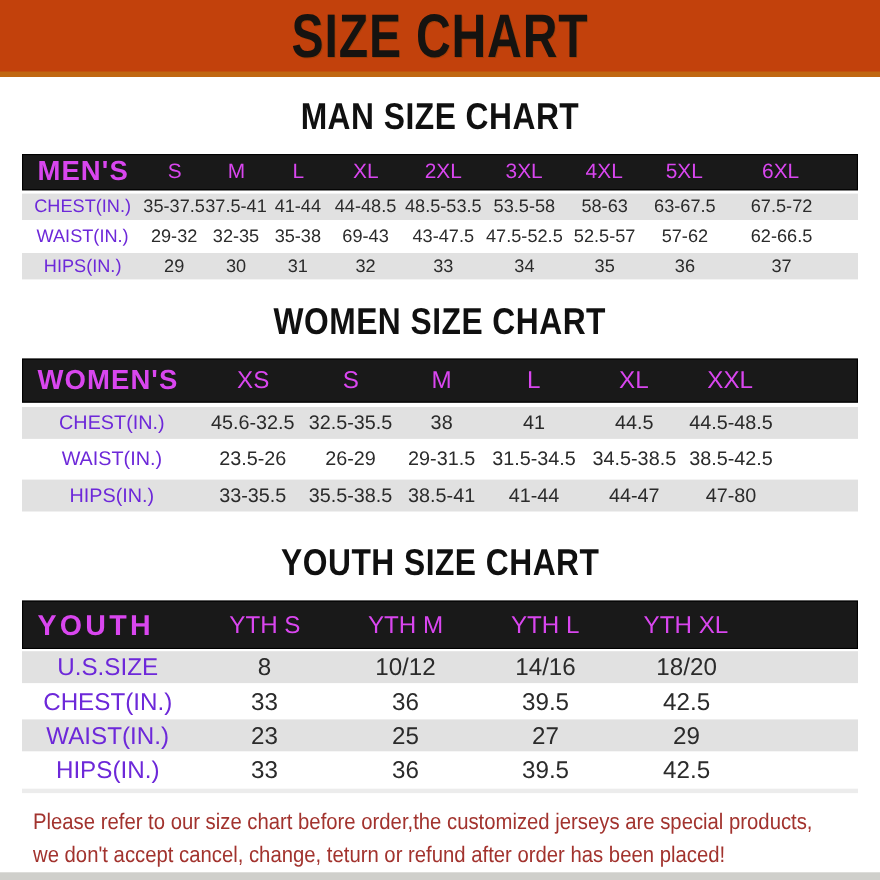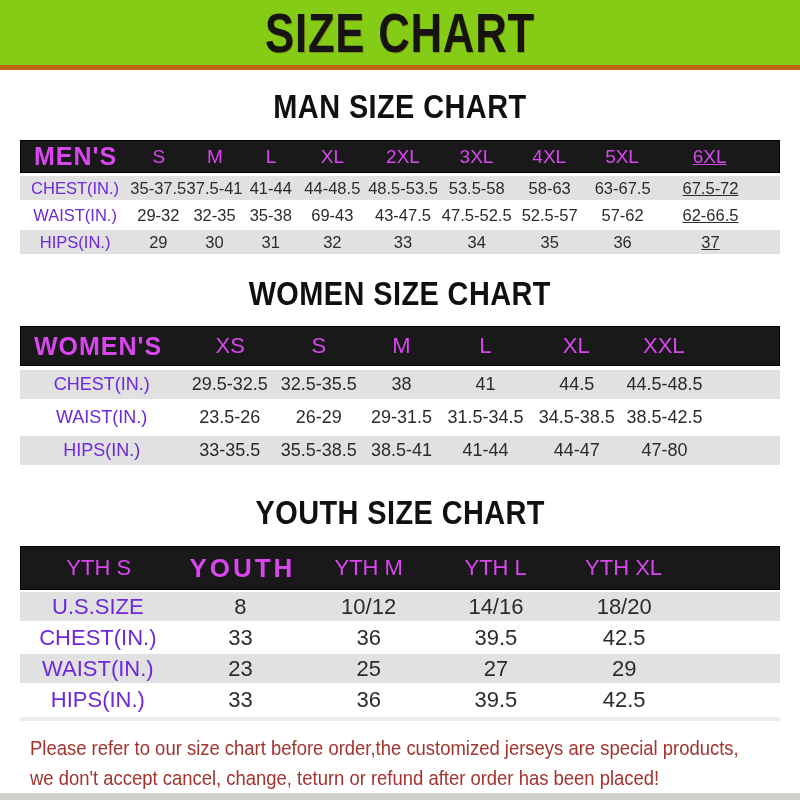--- a/index.html
+++ b/index.html
@@ -5,21 +5,21 @@
   * { margin:0; padding:0; box-sizing:border-box; }
   html,body { width:800px; height:800px; }
   body {
     background:#ffffff;
     font-family:"Liberation Sans", sans-serif;
     overflow:hidden;
     position:relative;
   }
   .banner {
     height:70px;
-    background:#84cc16;
+    background:#c2410c;
     border-bottom:5px solid #C06711;
     display:flex; align-items:center; justify-content:center;
   }
   .banner-title {
     font-size:56px; font-weight:700; color:#161310;
     transform:scaleX(0.78); letter-spacing:1px; white-space:nowrap;
     text-shadow:1px 1px 0 rgba(110,60,0,0.35);
   }
   .section-heading { text-align:center; font-weight:700; color:#101010; }
   .section-heading > span {
@@ -45,21 +45,21 @@
 
   
   .men .thead { height:33px; font-size:19px; }
   .men .hlabel { font-size:25px; letter-spacing:1px; }
   .men .data-row { height:24px; margin-top:3px; font-size:16.5px; }
   .men .cell:nth-child(1){width:14.5%;}
   .men .cell:nth-child(2),.men .cell:nth-child(3),.men .cell:nth-child(4){width:7.4%;}
   .men .cell:nth-child(5){width:8.8%;}
   .men .cell:nth-child(6){width:9.8%;}
   .men .cell:nth-child(7),.men .cell:nth-child(8),.men .cell:nth-child(9){width:9.6%;}
-  .men .cell:nth-child(10){width:15.9%; padding-right:18px;text-decoration:underline;}
+  .men .cell:nth-child(10){width:15.9%; padding-right:18px;}
 
   
   .women .thead { height:40px; font-size:22px; }
   .women .hlabel { font-size:25px; letter-spacing:1px; }
   .women .data-row { height:29px; margin-top:4px; font-size:18px; }
   .women .cell:nth-child(1){width:21.5%;}
   .women .cell:nth-child(2){width:12.2%;}
   .women .cell:nth-child(3){width:11.2%;}
   .women .cell:nth-child(4){width:10.6%;}
   .women .cell:nth-child(5){width:11.5%;}
@@ -163,21 +163,21 @@
           <div class="cell hlabel">WOMEN'S</div>
           <div class="cell hsize">XS</div>
           <div class="cell hsize">S</div>
           <div class="cell hsize">M</div>
           <div class="cell hsize">L</div>
           <div class="cell hsize">XL</div>
           <div class="cell hsize">XXL</div>
         </div>
         <div class="trow data-row gray">
           <div class="cell rlabel">CHEST(IN.)</div>
-          <div class="cell rvalue">29.5-32.5</div>
+          <div class="cell rvalue">45.6-32.5</div>
           <div class="cell rvalue">32.5-35.5</div>
           <div class="cell rvalue">38</div>
           <div class="cell rvalue">41</div>
           <div class="cell rvalue">44.5</div>
           <div class="cell rvalue">44.5-48.5</div>
         </div>
         <div class="trow data-row">
           <div class="cell rlabel">WAIST(IN.)</div>
           <div class="cell rvalue">23.5-26</div>
           <div class="cell rvalue">26-29</div>
@@ -197,22 +197,22 @@
         </div>
       </div>
   </section>
 
   <section>
     <h2 class="section-heading heading-youth">
       <span>YOUTH SIZE CHART</span>
     </h2>
     <div class="table youth">
         <div class="trow thead">
+          <div class="cell hlabel">YOUTH</div>
           <div class="cell hsize">YTH S</div>
-          <div class="cell hlabel">YOUTH</div>
           <div class="cell hsize">YTH M</div>
           <div class="cell hsize">YTH L</div>
           <div class="cell hsize">YTH XL</div>
         </div>
         <div class="trow data-row gray">
           <div class="cell rlabel">U.S.SIZE</div>
           <div class="cell rvalue">8</div>
           <div class="cell rvalue">10/12</div>
           <div class="cell rvalue">14/16</div>
           <div class="cell rvalue">18/20</div>

